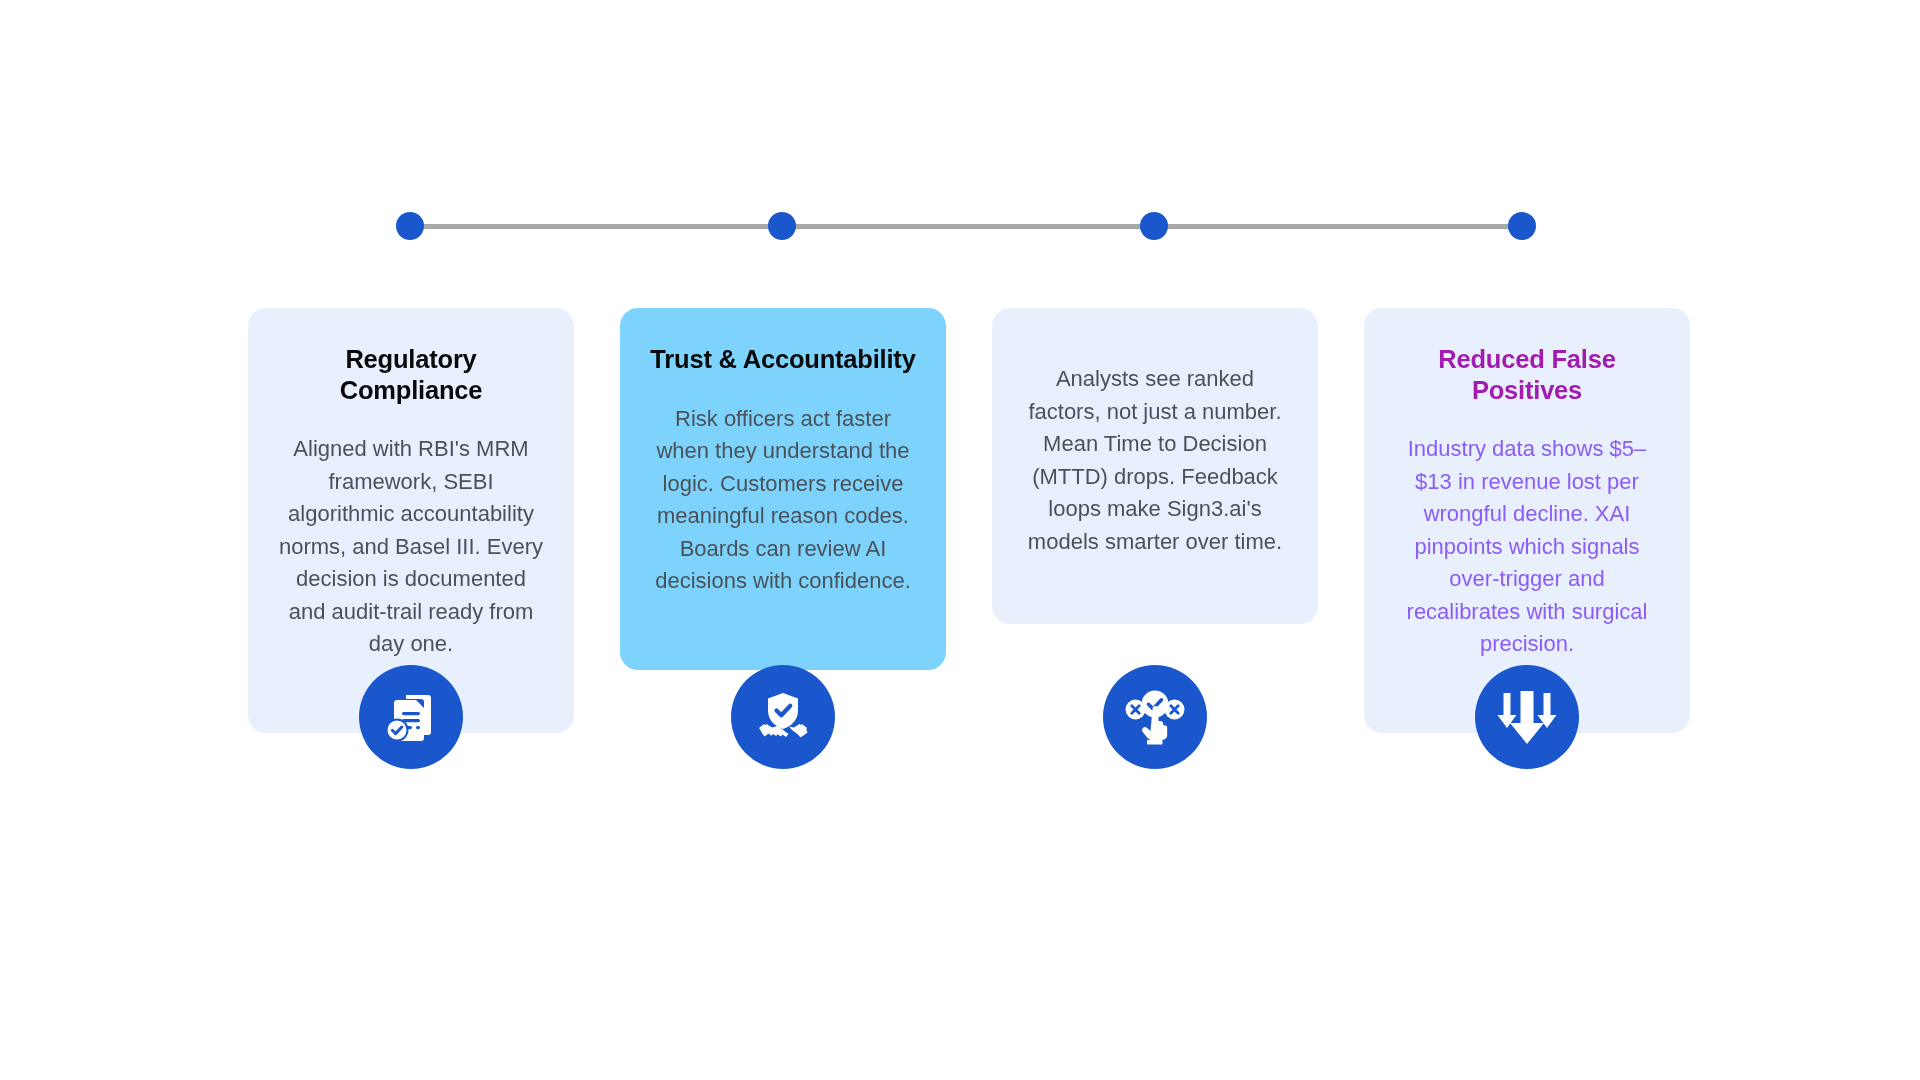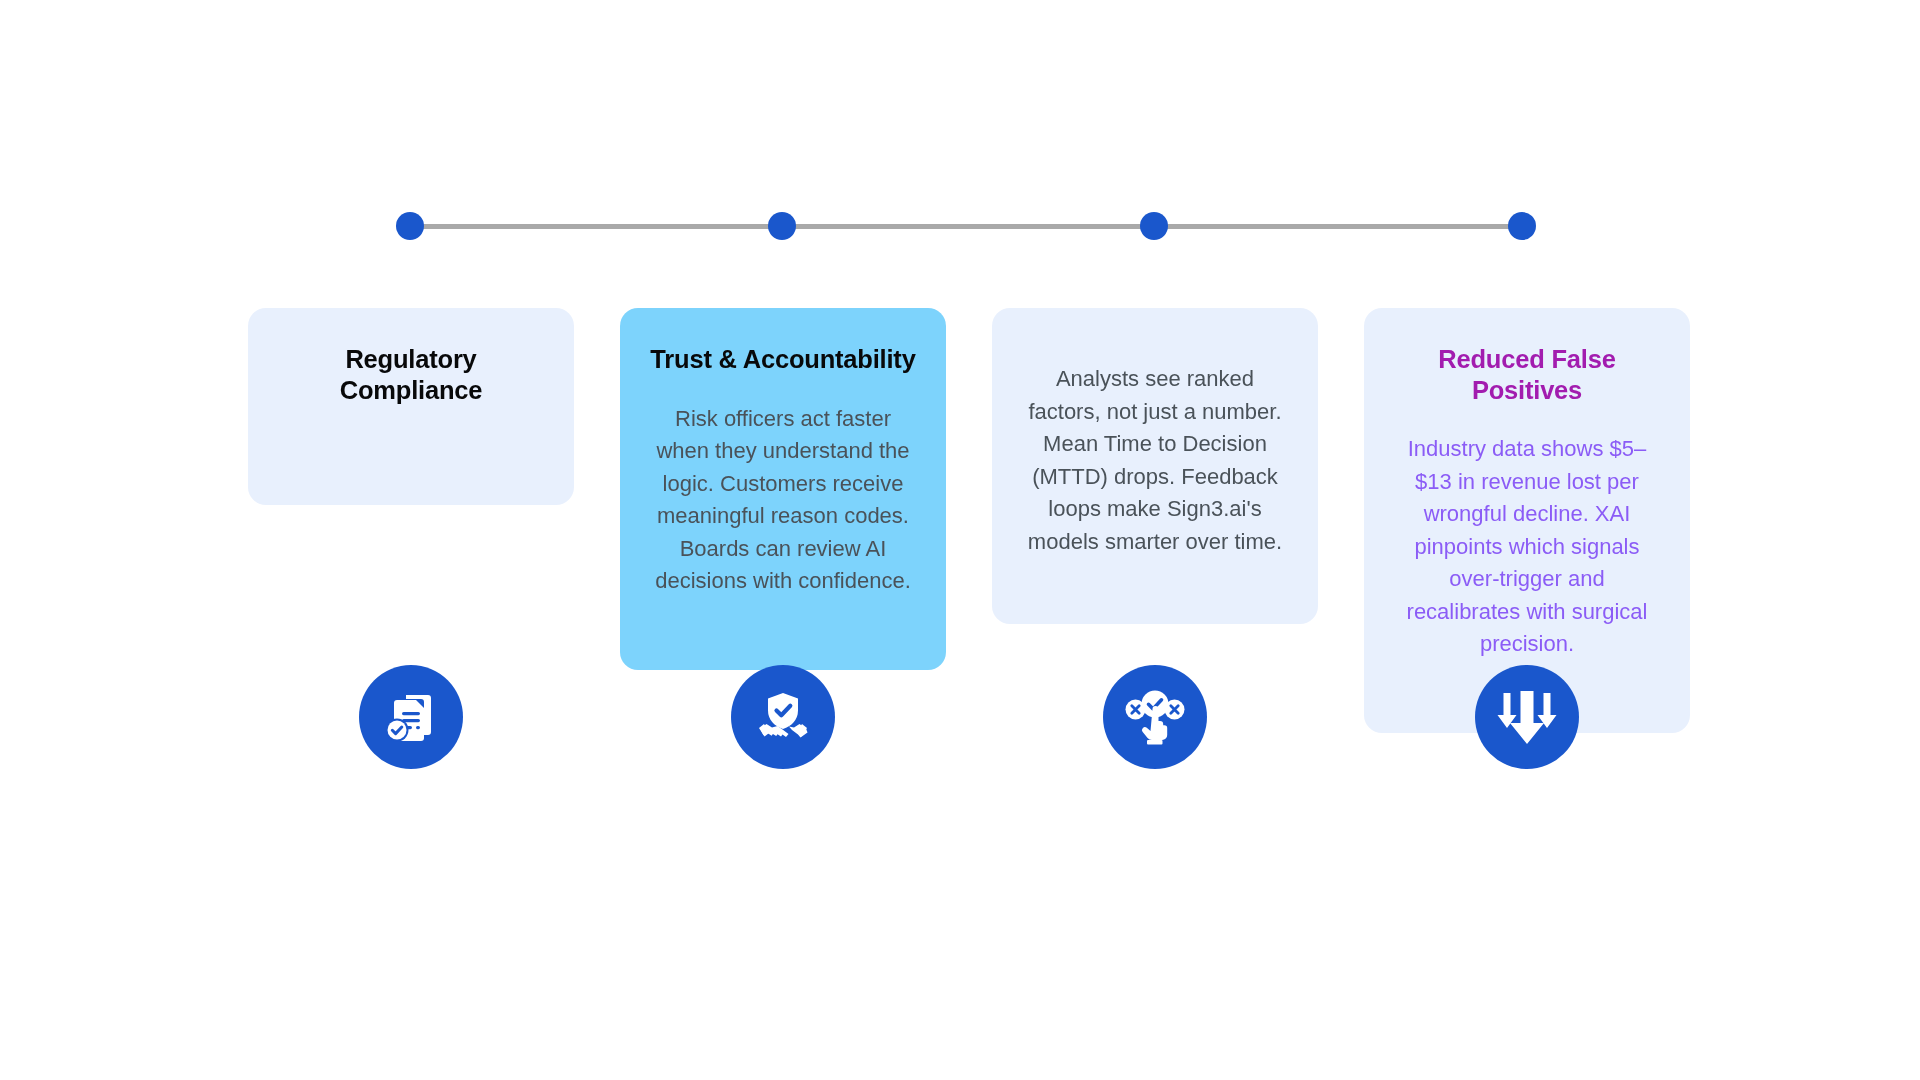--- a/index.html
+++ b/index.html
@@ -124,20 +124,21 @@
     <div class="timeline-dot d1" style="background: rgb(26, 87, 204);"></div>
     <div class="timeline-dot d2" style="background: rgb(26, 87, 204);"></div>
     <div class="timeline-dot d3" style="background: rgb(26, 87, 204);"></div>
   </div>
 
   <div class="cards">
 
     <div class="card-wrap">
       <div class="card" style="background: rgb(232, 240, 253);">
         <p class="card-title" style="color: rgb(8, 9, 10);">Regulatory Compliance</p>
+        <p class="card-body" style="color: rgb(74, 82, 89);">Aligned with RBI's MRM framework, SEBI algorithmic accountability norms, and Basel III. Every decision is documented and audit-trail ready from day one.</p>
       </div>
       <div class="icon-badge badge-1" style="background: rgb(26, 87, 204);">
         <svg width="62" height="62" viewBox="0 0 62 62" aria-hidden="true">
 
           <path d="M26 9 h22 a3 3 0 0 1 3 3 v34 a3 3 0 0 1 -3 3 h-4 v-33 a3 3 0 0 0 -3 -3 h-15 z" fill="#ffffff"></path>
 
           <path d="M17 14 h19 l8 8 v30 a3 3 0 0 1 -3 3 h-24 a3 3 0 0 1 -3 -3 v-35 a3 3 0 0 1 3 -3 z" fill="#ffffff"></path>
 
           <rect x="22" y="26" width="18" height="3.2" rx="1.6" fill="#1a57cc"></rect>
           <rect x="22" y="33" width="18" height="3.2" rx="1.6" fill="#1a57cc"></rect>

